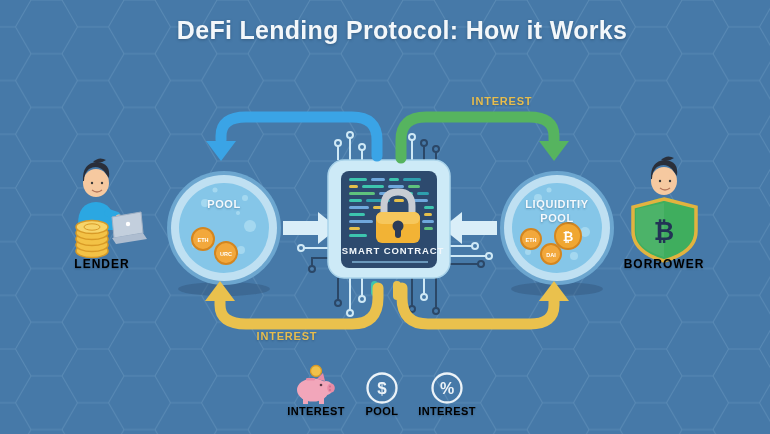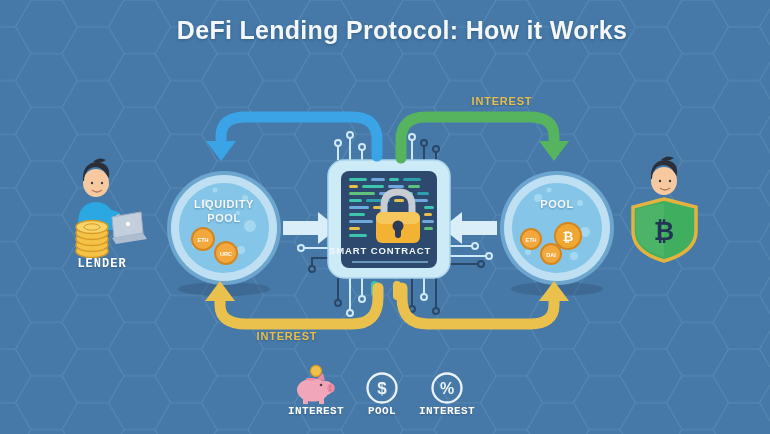--- a/index.html
+++ b/index.html
@@ -1,26 +1,26 @@
 <!DOCTYPE html>
 <html><head>
 <meta charset="utf-8">
 <style>
   html,body{margin:0;padding:0;}
   body{width:770px;height:434px;overflow:hidden;background:#4679a8;font-family:"Liberation Sans",sans-serif;}
   .stage{position:relative;width:770px;height:434px;background:#4679a8;}
   .stage svg.diagram{position:absolute;left:0;top:0;}
-  .lbl{position:absolute;color:#ffffff;font-weight:700;text-align:center;
-       text-shadow:0 1px 2px rgba(20,40,60,.35);letter-spacing:1px;font-family:Liberation Mono, monospace;}
+  .lbl{position:absolute;color:#000000;font-weight:700;text-align:center;
+       text-shadow:0 1px 2px rgba(20,40,60,.35);letter-spacing:1px;}
   .title{position:absolute;left:0;top:16px;width:770px;text-align:center;color:#f3f7fa;
          font-size:25px;font-weight:800;letter-spacing:.3px;text-shadow:0 1px 3px rgba(20,40,60,.35);margin-left:17px;}
   .pool-label{position:absolute;width:110px;text-align:center;color:#f4f9fd;font-weight:700;
               font-size:11px;line-height:14px;letter-spacing:.6px;text-shadow:0 1px 2px rgba(40,80,110,.45);}
   .actor-label{font-size:12px;}
-  .sc-label{position:absolute;left:329px;top:245px;width:128px;color:#f2f7fb;
+  .sc-label{position:absolute;left:329px;top:245px;width:128px;text-align:center;color:#f2f7fb;
             font-weight:700;font-size:9.5px;letter-spacing:.9px;}
   .interest-label{position:absolute;color:#e7bd4e;font-weight:700;font-size:11px;letter-spacing:.8px;
                   text-shadow:0 1px 2px rgba(20,40,60,.3);}
   .legend-label{font-size:11px;letter-spacing:.4px;}
 </style>
 </head>
 <body>
 
 <div class="stage">
 
@@ -263,28 +263,29 @@
   </g>
   <g>
     <circle cx="447" cy="388" r="14.5" fill="none" stroke="#ecf3f8" stroke-width="2.3"></circle>
     <text x="447" y="394" text-anchor="middle" font-size="16" font-weight="bold" fill="#ecf3f8">%</text>
   </g>
 </svg>
 
 <div class="title">DeFi Lending Protocol: How it Works</div>
 
 <div class="pool-label" style="left:169px;top:197px;">
-  <div>LIQUIDITY</div>
   <div>POOL</div>
 </div>
 <div class="pool-label" style="left:502px;top:197px;">
+  <div>LIQUIDITIY</div>
   <div>POOL</div>
 </div>
 
 <div class="lbl actor-label" style="left:57px;top:257px;width:90px;">LENDER</div>
+<div class="lbl actor-label" style="left:614px;top:257px;width:100px;">BORROWER</div>
 
 <div class="sc-label">SMART CONTRACT</div>
 
 <div class="interest-label" style="left:467px;top:95px;width:70px;text-align:center;">INTEREST</div>
 <div class="interest-label" style="left:252px;top:330px;width:70px;text-align:center;">INTEREST</div>
 
 <div class="lbl legend-label" style="left:276px;top:405px;width:80px;">INTEREST</div>
 <div class="lbl legend-label" style="left:342px;top:405px;width:80px;">POOL</div>
 <div class="lbl legend-label" style="left:407px;top:405px;width:80px;">INTEREST</div>
 

